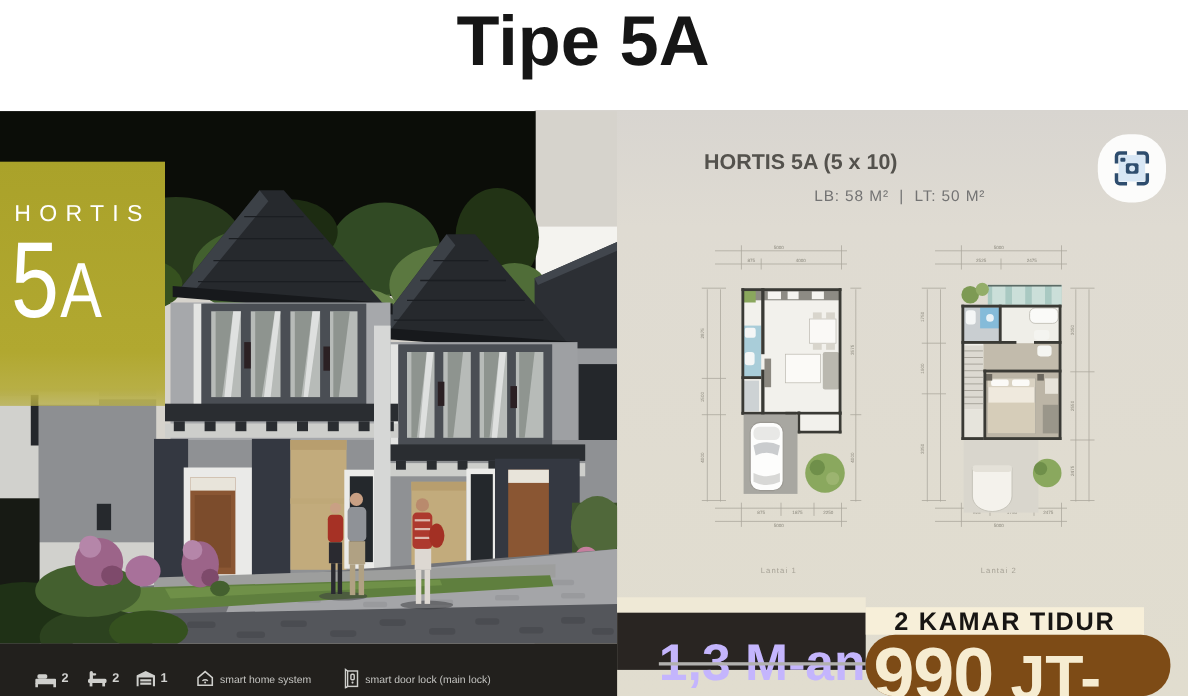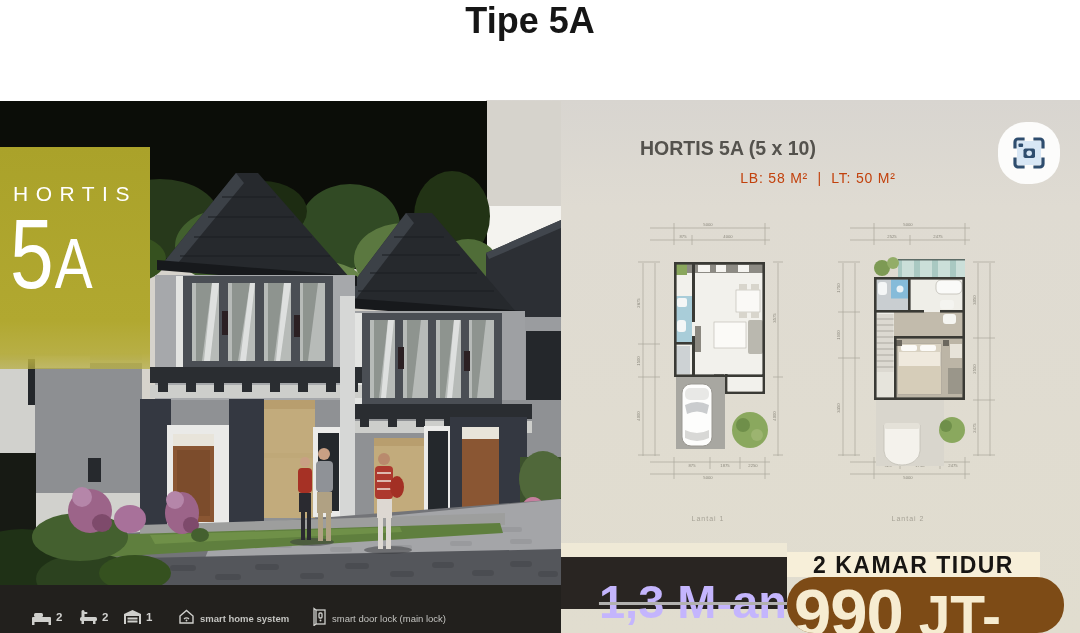--- a/index.html
+++ b/index.html
@@ -4,27 +4,27 @@
 <style>
   html,body{margin:0;padding:0;background:#fff;}
   #page{position:relative;width:1080px;height:633px;overflow:hidden;background:#fff;
         font-family:"Liberation Sans", sans-serif;}
   .abs{position:absolute;}
 </style>
 </head>
 <body>
 <div id="page">
 
-  <div class="abs" style="left:0;top:0px;width:1060px;text-align:center;font-size:36px;font-weight:bold;color:#161616;letter-spacing:0px;">Tipe 5A</div>
+  <div class="abs" style="left:0;top:0px;width:1060px;text-align:center;font-size:64px;font-weight:bold;color:#161616;letter-spacing:0px;">Tipe 5A</div>
 
   <div class="abs" style="left:486px;top:100px;width:594px;height:533px;background:linear-gradient(180deg,#d8d5d0 0%,#dfdbd2 20%,#e1ddcf 100%);"></div>
 
   <div class="abs" style="left:640px;top:137px;width:356px;text-align:left;font-size:19.5px;font-weight:bold;color:#54524d;letter-spacing:0px;">HORTIS 5A (5 x 10)</div>
 
-  <div class="abs" style="left:640px;top:170px;width:356px;text-align:center;font-size:14px;color:#c2410c;letter-spacing:0.8px;">LB: 58 M² &nbsp;|&nbsp; LT: 50 M²</div>
+  <div class="abs" style="left:640px;top:170px;width:356px;text-align:center;font-size:14px;color:#737373;letter-spacing:0.8px;">LB: 58 M² &nbsp;|&nbsp; LT: 50 M²</div>
 
   <svg class="abs" style="left:997px;top:121px;" width="64" height="64" viewBox="0 0 64 64">
     <rect x="1" y="1" width="62" height="62" rx="28" fill="#fcfcfb"></rect>
     <rect x="20" y="20" width="24" height="24" fill="#d8e7f5"></rect>
     <g stroke="#2e4d6e" stroke-width="3.2" fill="none" stroke-linecap="square">
       <path d="M18 26 v-5 a3 3 0 0 1 3 -3 h5"></path>
       <path d="M38 18 h5 a3 3 0 0 1 3 3 v5"></path>
       <path d="M46 38 v5 a3 3 0 0 1 -3 3 h-5"></path>
       <path d="M26 46 h-5 a3 3 0 0 1 -3 -3 v-5"></path>
     </g>
@@ -374,21 +374,21 @@
   </svg>
 
   <div class="abs" style="left:146px;top:611px;color:#d2d2d0;font-size:11.5px;font-weight:bold;">1</div>
 
   <svg class="abs" style="left:178px;top:608px;" width="17" height="17" viewBox="0 0 17 17" fill="none" stroke="#cfcfcc" stroke-width="1.4">
     <path d="M2 8 L8.5 2.5 L15 8 L15 15 L2 15 Z"></path>
     <path d="M6 11 a3.5 3.5 0 0 1 5 0" stroke-width="1.2"></path>
     <circle cx="8.5" cy="12.5" r="0.9" fill="#cfcfcc" stroke="none"></circle>
   </svg>
 
-  <div class="abs" style="left:200px;top:613px;color:#c4c4c1;font-size:9.5px;font-weight:bold;">smart home system</div>
+  <div class="abs" style="left:200px;top:613px;color:#c4c4c1;font-size:9.5px;">smart home system</div>
 
   <svg class="abs" style="left:313px;top:607px;" width="15" height="19" viewBox="0 0 15 19" fill="none" stroke="#cfcfcc" stroke-width="1.3">
     <rect x="3" y="3" width="9" height="14"></rect>
     <path d="M3 3 L1 1.5 L1 18.5 L3 17"></path>
     <rect x="6" y="6" width="3" height="5" rx="1"></rect>
     <circle cx="7.5" cy="13.5" r="1" fill="#cfcfcc" stroke="none"></circle>
   </svg>
 
   <div class="abs" style="left:332px;top:613px;color:#c4c4c1;font-size:9.5px;">smart door lock (main lock)</div>
 

